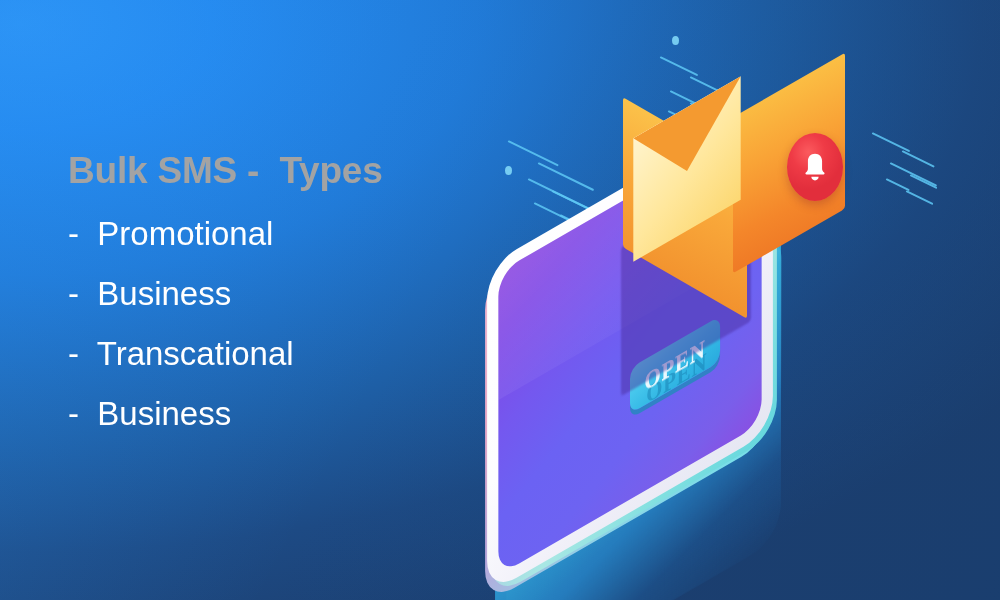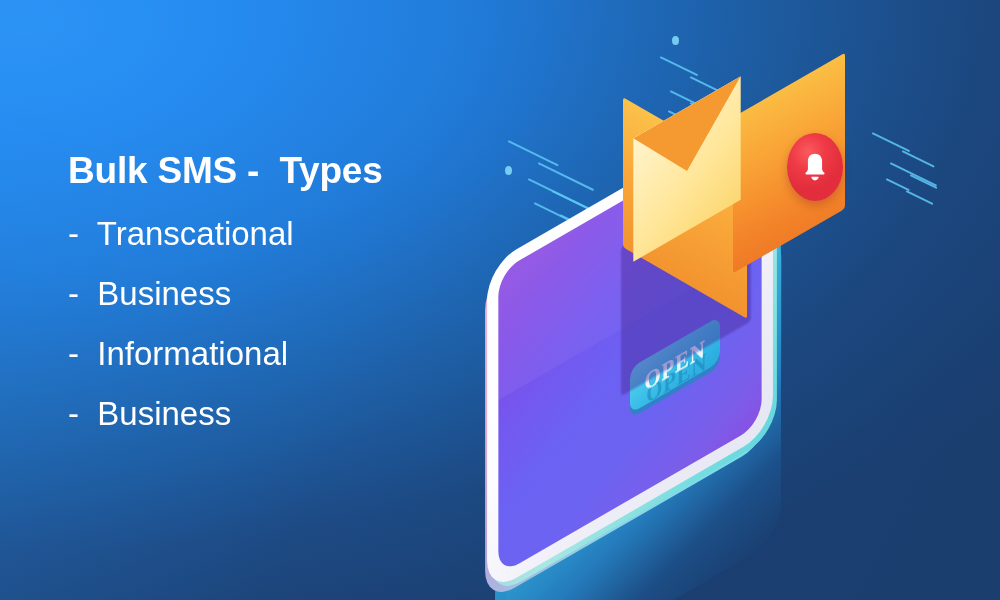--- a/index.html
+++ b/index.html
@@ -41,21 +41,21 @@
     background: #7fd6f7;
     border-radius: 50%;
     opacity: .9;
   }
   
   #copy {
     position: absolute; left: 68px; top: 148px;
     width: 420px;
   }
   #title {
-    color: #ffffff;
+    color: #a3a3a3;
     font-size: 37px;
     font-weight: 700;
     letter-spacing: -0.2px;
     white-space: pre;
     margin: 0 0 10px 0;
     line-height: 46px;
   }
   .li {
     color: #ffffff;
     font-size: 33px;
@@ -251,23 +251,23 @@
     <i style="left:30px;  top:18px; width:36px;"></i>
     <i style="left:18px;  top:30px; width:52px;"></i>
     <i style="left:38px;  top:42px; width:30px;"></i>
     <i style="left:14px;  top:46px; width:26px;"></i>
     <i style="left:34px;  top:58px; width:30px;"></i>
   </div>
   <div class="dot" style="left:830px; top:106px; opacity:0;"></div>
 
   <div id="copy">
     <h1 id="title">Bulk SMS -  Types</h1>
+    <div class="li">-  Promotional</div>
+    <div class="li">-  Business</div>
     <div class="li">-  Transcational</div>
-    <div class="li">-  Business</div>
-    <div class="li">-  Informational</div>
     <div class="li">-  Business</div>
   </div>
 
   <div id="phone-wrap">
 
     <div class="iso" id="reflect"></div>
     <div class="iso" id="reflect2"></div>
 
     <div class="iso" id="edge-rose"></div>
     <div class="iso" id="edge-mint"></div>

